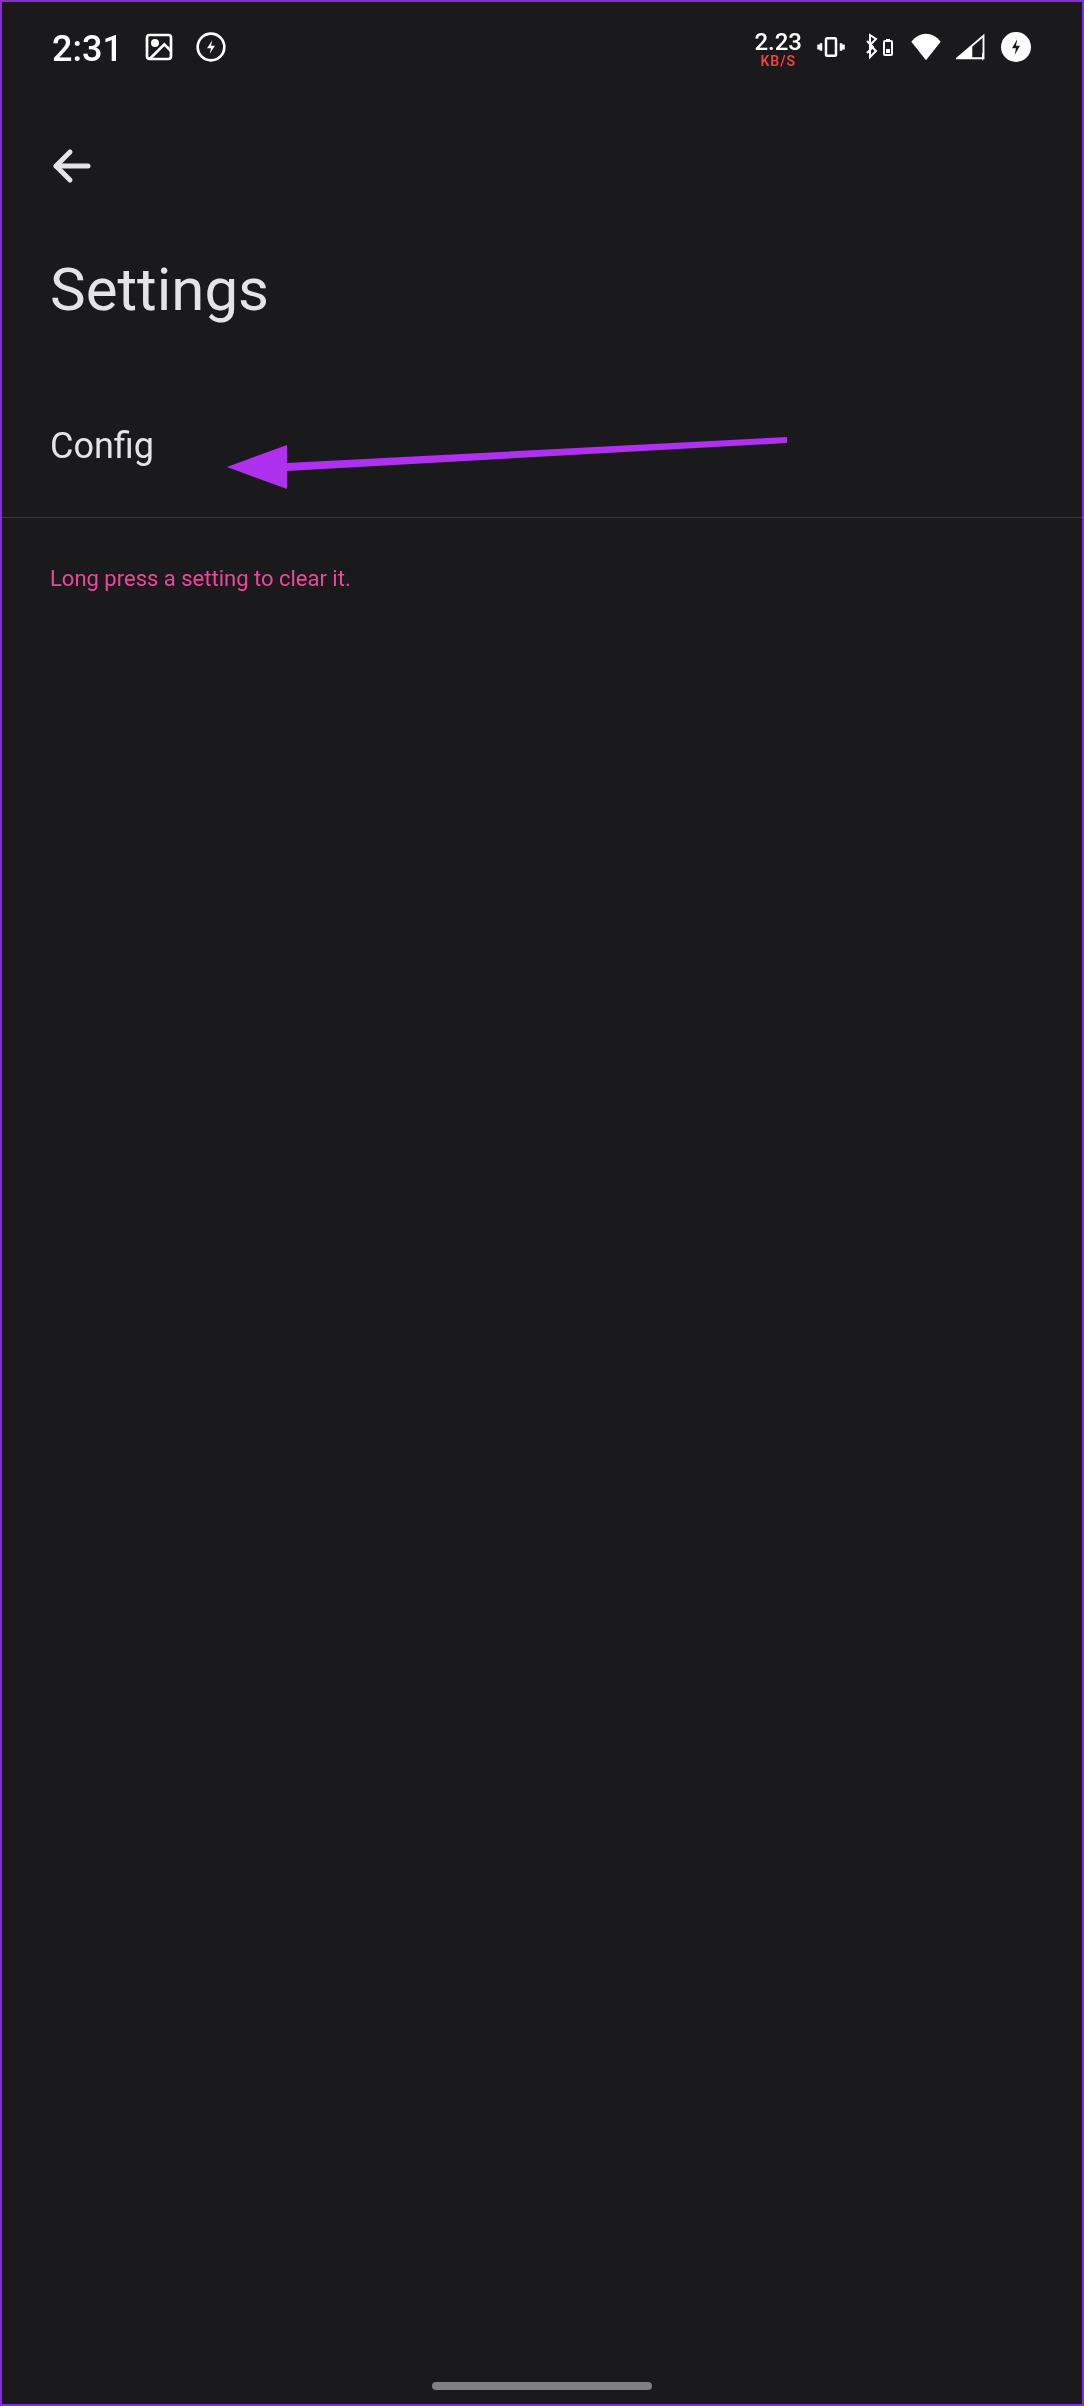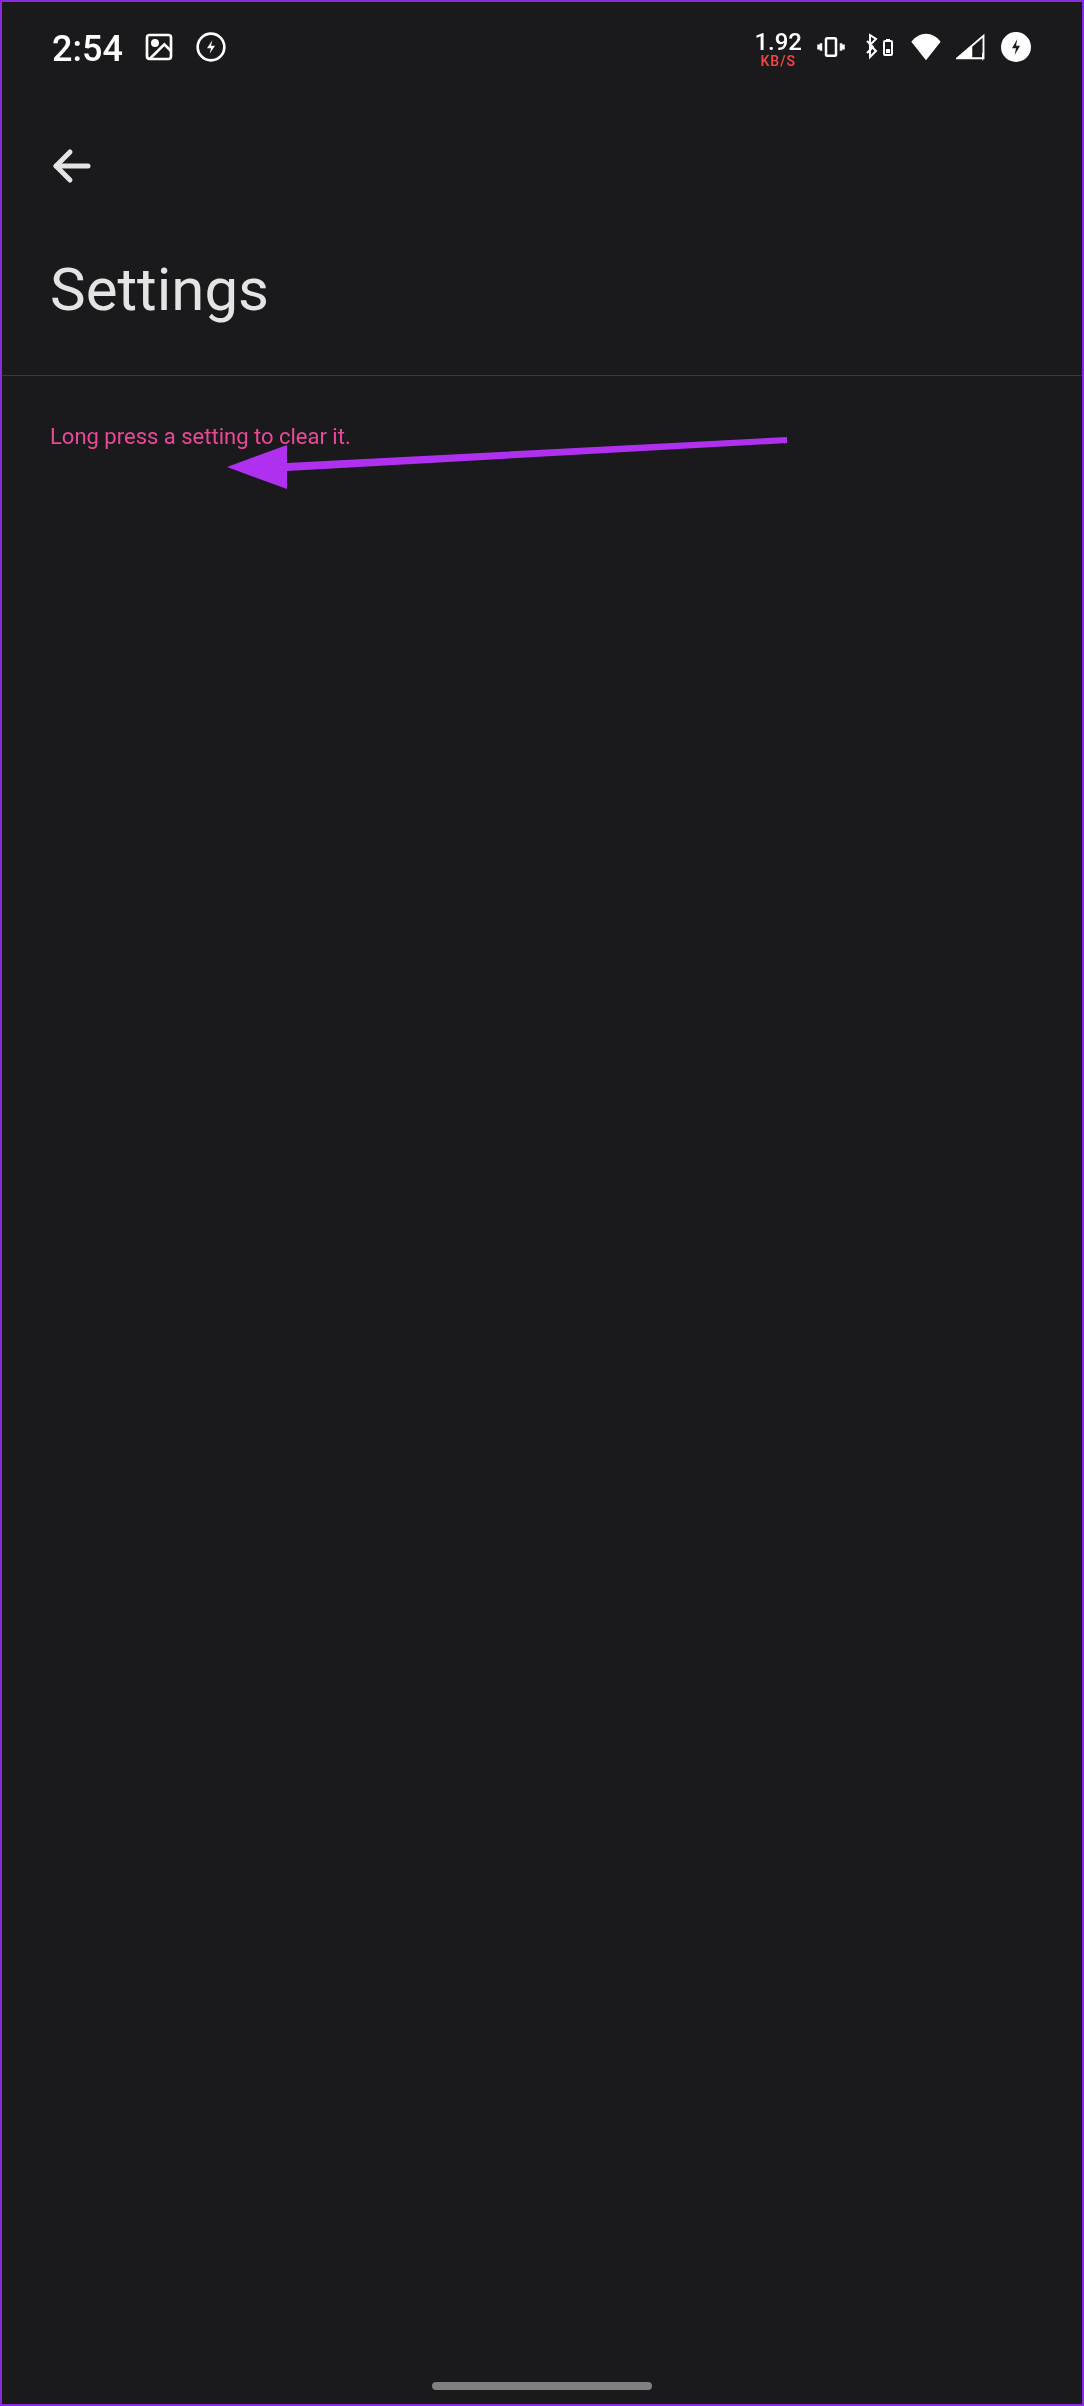--- a/index.html
+++ b/index.html
@@ -102,38 +102,38 @@
       height: 8px;
       background: #808080;
       border-radius: 4px;
     }
   </style>
 </head>
 <body>
 
 <div class="status-bar">
   <div class="status-left">
-    <span class="status-time">2:54</span>
+    <span class="status-time">2:31</span>
     <span>
       <svg width="32" height="32" viewBox="0 0 24 24" fill="none" stroke="#ffffff" stroke-width="2">
         <rect x="3" y="3" width="18" height="18" rx="2"></rect>
         <circle cx="9" cy="9" r="2" fill="#ffffff"></circle>
         <path d="M21 15l-5-5L5 21"></path>
       </svg>
     </span>
     <span>
       <svg width="32" height="32" viewBox="0 0 24 24" fill="none" stroke="#ffffff" stroke-width="2">
         <circle cx="12" cy="12" r="10"></circle>
         <path d="M13 7l-4 6h3l-1 4 4-6h-3l1-4z" fill="#ffffff" stroke="none"></path>
       </svg>
     </span>
   </div>
   <div class="status-right">
     <div class="status-kbs">
-      <span class="status-kbs-num">1.92</span>
+      <span class="status-kbs-num">2.23</span>
       <span class="status-kbs-label">KB/S</span>
     </div>
     <span>
       <svg width="30" height="30" viewBox="0 0 24 24" fill="#ffffff">
         <rect x="8" y="5" width="8" height="14" rx="1" fill="none" stroke="#ffffff" stroke-width="2"></rect>
         <path d="M4 9v6M2 10v4M20 9v6M22 10v4" stroke="#ffffff" stroke-width="2"></path>
       </svg>
     </span>
     <span>
       <svg width="36" height="30" viewBox="0 0 36 24" fill="#ffffff">
@@ -167,20 +167,23 @@
 <div class="back-button">
   <svg width="48" height="48" viewBox="0 0 24 24" fill="none" stroke="#e4e4e4" stroke-width="2.5" stroke-linecap="round" stroke-linejoin="round">
     <line x1="20" y1="12" x2="4" y2="12"></line>
     <polyline points="11 5 4 12 11 19"></polyline>
   </svg>
 </div>
 
 <h1 class="page-title">Settings</h1>
 
 <div class="settings-list">
+  <div class="settings-item">
+    <span>Config</span>
+  </div>
 </div>
 
 <div class="divider"></div>
 
 <div class="hint-text">Long press a setting to clear it.</div>
 
 <svg class="annotation-arrow" width="570" height="80" viewBox="0 0 570 80">
   <defs>
     <linearGradient id="arrowGrad" x1="0%" y1="0%" x2="100%" y2="0%">
       <stop offset="0%" stop-color="#b030f0"></stop>

